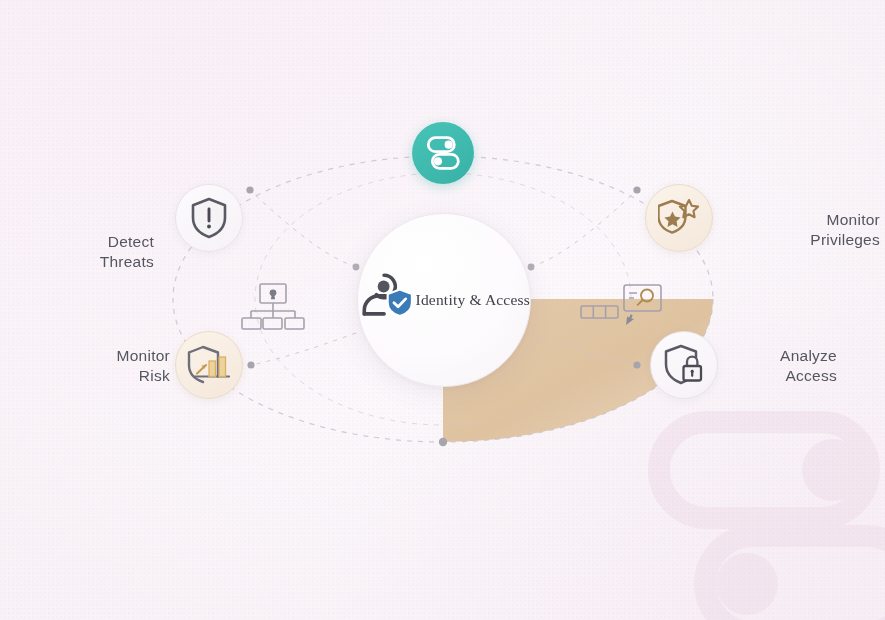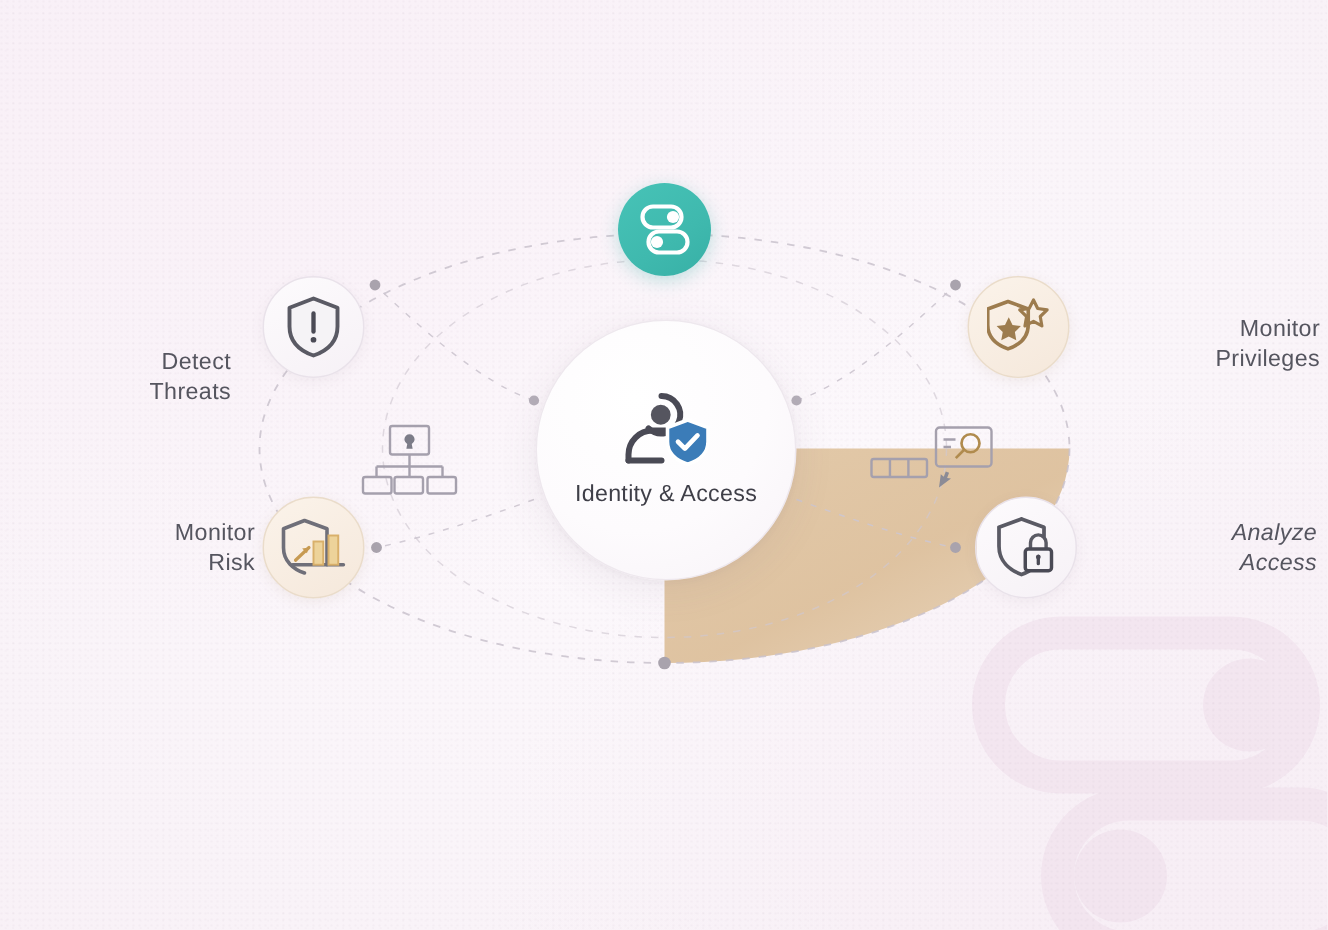--- a/index.html
+++ b/index.html
@@ -90,24 +90,25 @@
     width: 172px;
     height: 172px;
     border-radius: 50%;
     background:
       radial-gradient(circle at 38% 30%, #ffffff 0%, #fdfbfd 55%, #f7f2f7 100%);
     border: 1px solid #eee8ee;
     box-shadow:
       0 6px 26px rgba(120,95,120,.10),
       0 1px 4px rgba(120,95,120,.06);
     display: flex;
-    flex-direction: column;
+    flex-direction: row;
     align-items: center;
     justify-content: center;
     z-index: 7;
+    font-family: Liberation Serif, serif;
   }
   #hub-icon { margin-bottom: 10px; }
   #hub-label {
     font-size: 15.5px;
     color: #3f3f48;
     letter-spacing: .2px;
     white-space: nowrap;
     font-weight: 400;
   }
 
@@ -285,17 +286,17 @@
 
   <div class="node node-grey sat" style="left:650px; top:331px;">
     <svg width="42" height="42" viewBox="0 0 42 42" xmlns="http://www.w3.org/2000/svg">
       <path d="M18 2 L33 7.5 v6 M3 7.5 L18 2 M3 7.5 v12.6 C3 30 10 36 18 39 c1.7 -.6 3.4 -1.4 5 -2.3" fill="none" stroke="#5a5a64" stroke-width="2.5" stroke-linejoin="round" stroke-linecap="round"></path>
       <path d="M24 22 v-4.2 a5.2 5.2 0 0 1 10.4 0 V22" fill="none" stroke="#5a5a64" stroke-width="2.3"></path>
       <rect x="20.5" y="22" width="17.5" height="14.5" rx="2" fill="#f6f4f7" stroke="#4a4a55" stroke-width="2.3"></rect>
       <path d="M29.2 26.8 v5" stroke="#4a4a55" stroke-width="2.2" stroke-linecap="round"></path>
       <circle cx="29.2" cy="27.4" r="1.6" fill="#4a4a55"></circle>
     </svg>
   </div>
-  <div class="caption cap-right" style="left:728px; top:346px; width:150px;font-style:italic;">Analyze
+  <div class="caption cap-right" style="left:687px; top:346px; width:150px;">Analyze
 Access</div>
 
   <div id="grain"></div>
 </div>
 
 </body></html>

